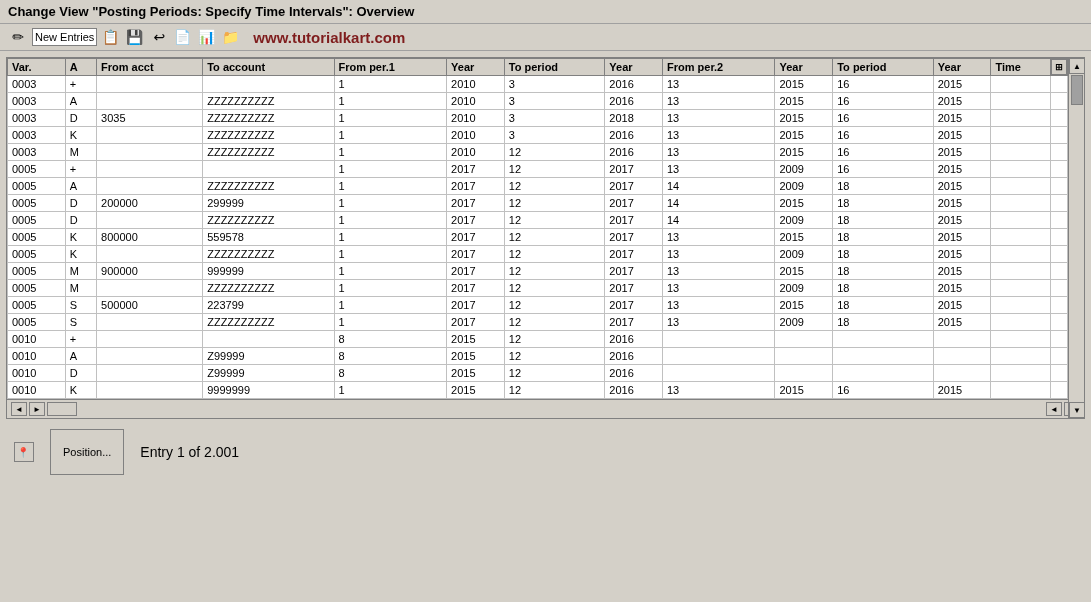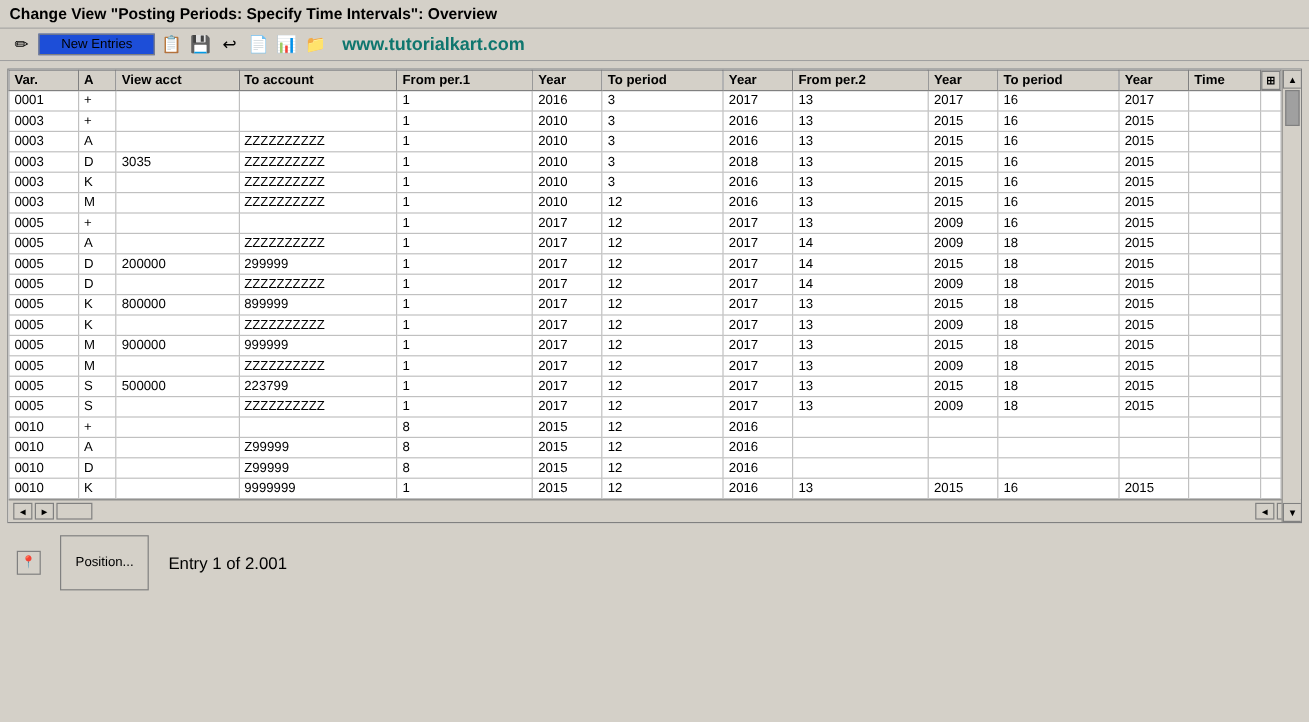--- a/index.html
+++ b/index.html
@@ -33,28 +33,28 @@
       display: flex;
       align-items: center;
       justify-content: center;
       cursor: pointer;
       font-size: 14px;
     }
     .toolbar-btn {
       display: flex;
       align-items: center;
       gap: 4px;
-      padding: 2px 18px;
-      border: 1px solid #808080;
-      background: #1d4ed8;
+      padding: 2px 2px;
+      border: 1px solid #808080;
+      background: #ffffff;
       cursor: pointer;
       font-size: 11px;
     }
     .brand-text {
-      color: #0f766e;
+      color: #7f1d1d;
       font-size: 15px;
       font-weight: bold;
       margin-left: 8px;
     }
     .content-area {
       background: #d4d0c8;
       padding: 6px;
       display: flex;
       flex-direction: column;
       gap: 6px;
@@ -182,54 +182,38 @@
 </div>
 
 <div class="content-area">
   <div class="table-container" style="position:relative;">
     <div class="table-scroll" style="max-height:460px; overflow-y:auto; overflow-x:auto; margin-right:16px;">
       <table>
         <thead>
           <tr>
             <th>Var.</th>
             <th>A</th>
-            <th>View acct</th>
+            <th>From acct</th>
             <th>To account</th>
             <th>From per.1</th>
             <th>Year</th>
             <th>To period</th>
             <th>Year</th>
             <th>From per.2</th>
             <th>Year</th>
             <th>To period</th>
             <th>Year</th>
             <th>Time</th>
             <th style="width:16px; padding:0;">
               <div class="col-resize-icon">⊞</div>
             </th>
           </tr>
         </thead>
         <tbody id="table-body">
             <tr>
-              <td>0001</td>
-              <td>+</td>
-              <td></td>
-              <td></td>
-              <td>1</td>
-              <td>2016</td>
-              <td>3</td>
-              <td>2017</td>
-              <td>13</td>
-              <td>2017</td>
-              <td>16</td>
-              <td>2017</td>
-              <td></td>
-              <td></td>
-            </tr>
-            <tr>
               <td>0003</td>
               <td>+</td>
               <td></td>
               <td></td>
               <td>1</td>
               <td>2010</td>
               <td>3</td>
               <td>2016</td>
               <td>13</td>
               <td>2015</td>
@@ -363,21 +347,21 @@
               <td>2009</td>
               <td>18</td>
               <td>2015</td>
               <td></td>
               <td></td>
             </tr>
             <tr>
               <td>0005</td>
               <td>K</td>
               <td>800000</td>
-              <td>899999</td>
+              <td>559578</td>
               <td>1</td>
               <td>2017</td>
               <td>12</td>
               <td>2017</td>
               <td>13</td>
               <td>2015</td>
               <td>18</td>
               <td>2015</td>
               <td></td>
               <td></td>

